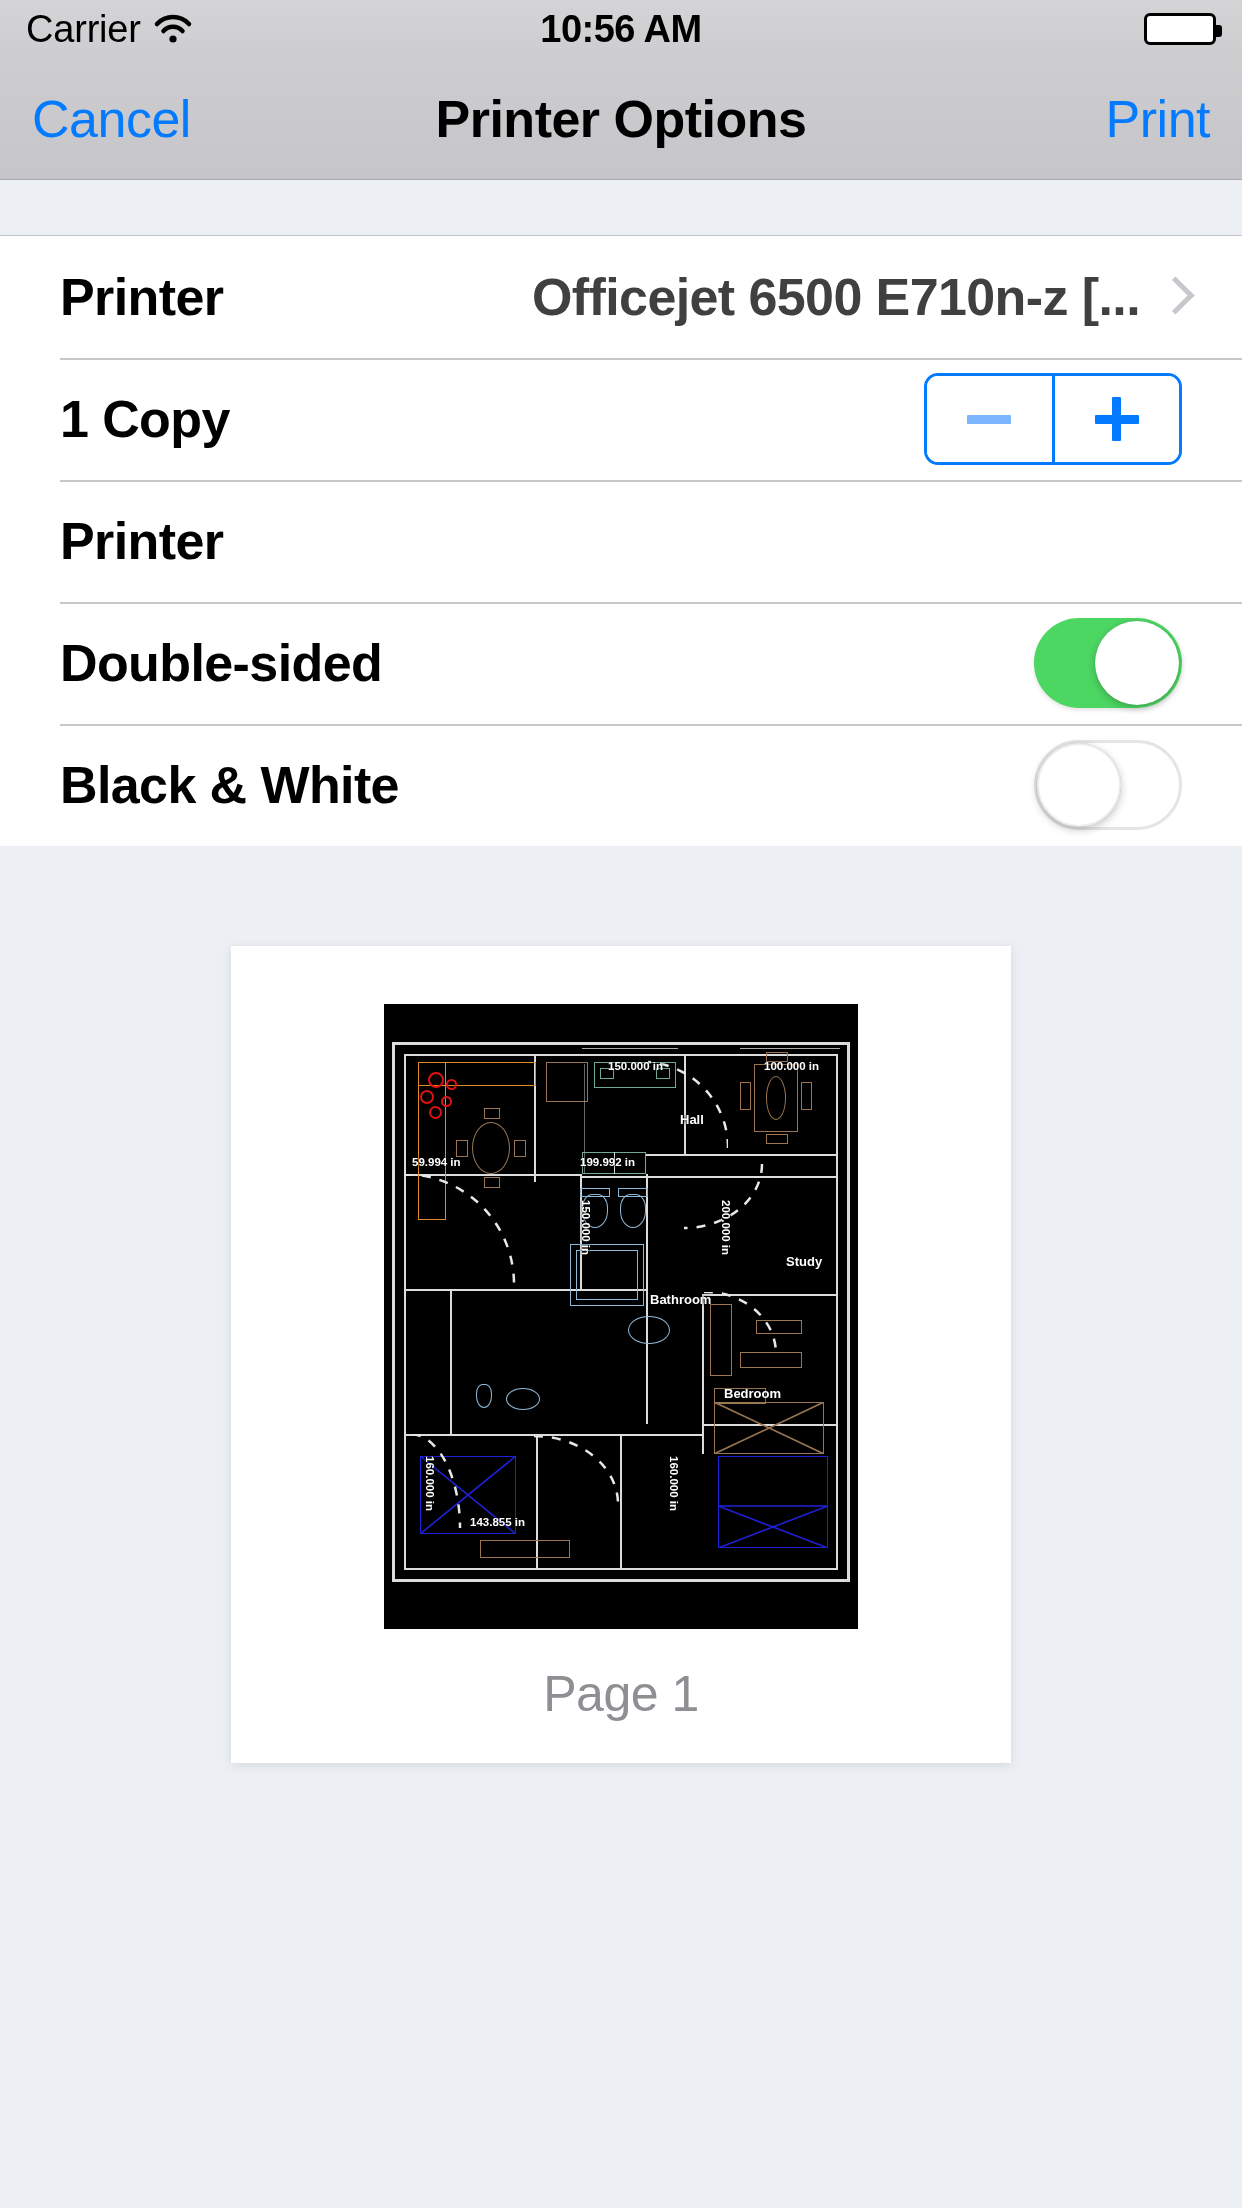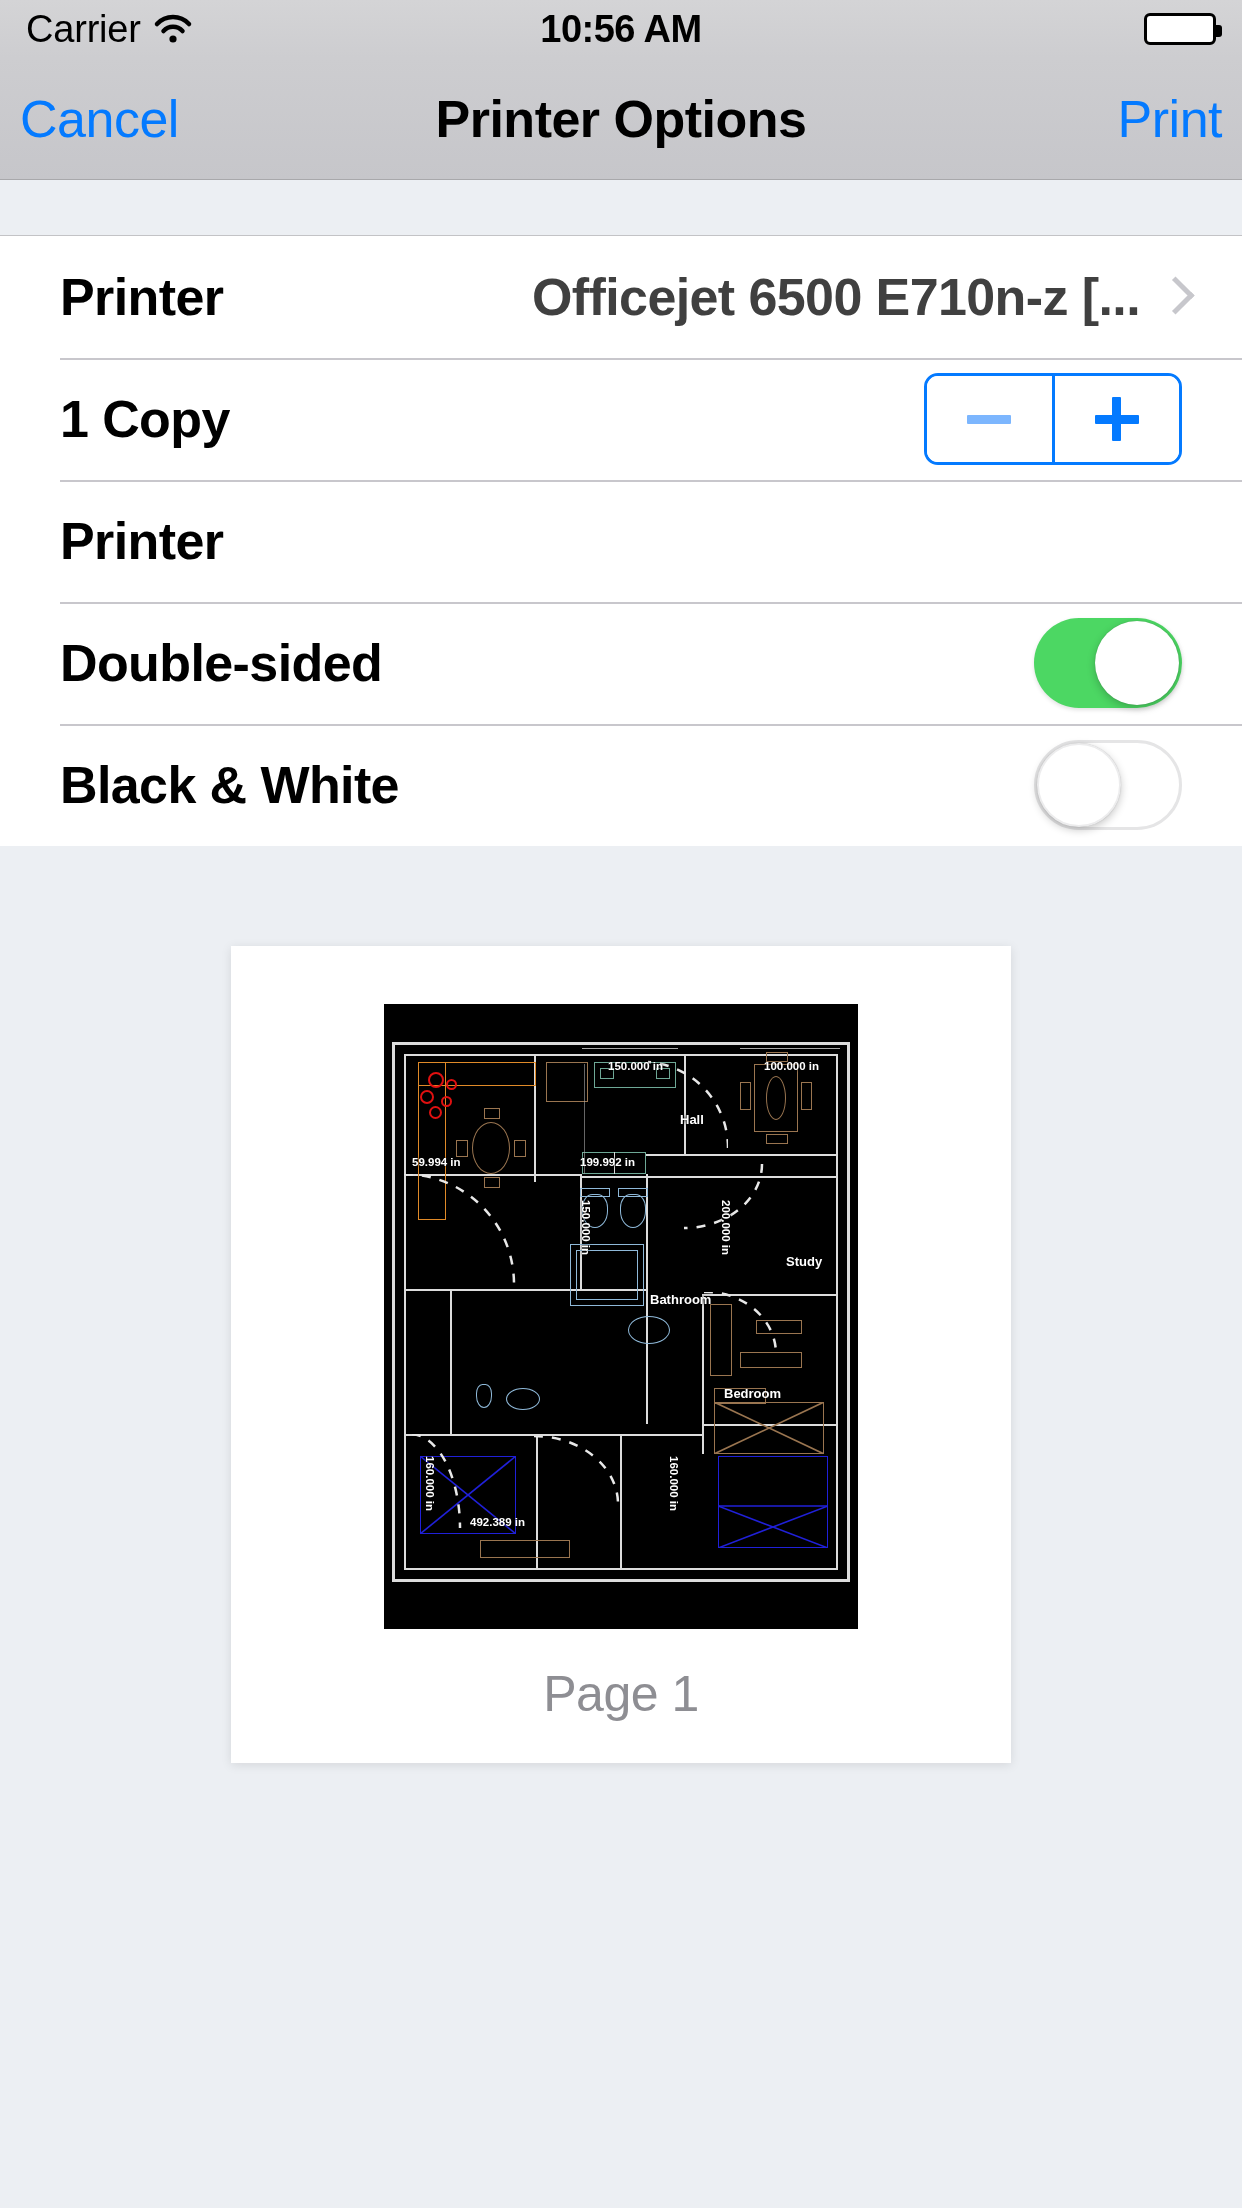--- a/index.html
+++ b/index.html
@@ -34,21 +34,21 @@
     content: ""; position: absolute; right: -9px; top: 9px;
     width: 6px; height: 12px; background: #000; border-radius: 0 3px 3px 0;
   }
   .battery-fill { height: 100%; background: #000; border-radius: 2px; }
 
   
   .navbar {
     position: relative; height: 122px;
     background: linear-gradient(to bottom, #cdcdd0 0%, #c6c6ca 100%);
     border-bottom: 1px solid #a8a8ab;
-    display: flex; align-items: center; padding: 0 20px; gap: 30px;
+    display: flex; align-items: center; padding: 0 32px; gap: 30px;
   }
   .nav-btn {
     font-size: 52px; color: #047aff; letter-spacing: -0.5px;
     background: none; border: none; font-family: inherit; cursor: pointer;
   }
   .nav-title {
     position: absolute; left: 0; right: 0; text-align: center;
     font-size: 52px; font-weight: bold; color: #000; letter-spacing: -0.5px;
   }
   .nav-right { margin-left: auto; }
@@ -368,18 +368,18 @@
       <div class="pl rm-label" style="left:340px;top:382px;">Bedroom</div>
 
       <div class="pl dim" style="left:224px;top:56px;">150.000 in</div>
       <div class="pl dim" style="left:380px;top:56px;">100.000 in</div>
       <div class="pl dim" style="left:28px; top:152px;">59.994 in</div>
       <div class="pl dim" style="left:196px;top:152px;">199.992 in</div>
       <div class="pl dim vert" style="left:208px;top:196px;">150.000 in</div>
       <div class="pl dim vert" style="left:348px;top:196px;">200.000 in</div>
       <div class="pl dim vert" style="left:52px; top:452px;">160.000 in</div>
       <div class="pl dim vert" style="left:296px;top:452px;">160.000 in</div>
-      <div class="pl dim" style="left:86px; top:512px;">492.389 in</div>
+      <div class="pl dim" style="left:86px; top:512px;">143.855 in</div>
     </div>
 
     <div class="page-label">Page 1</div>
   </div>
 </div>
 
 </body></html>

